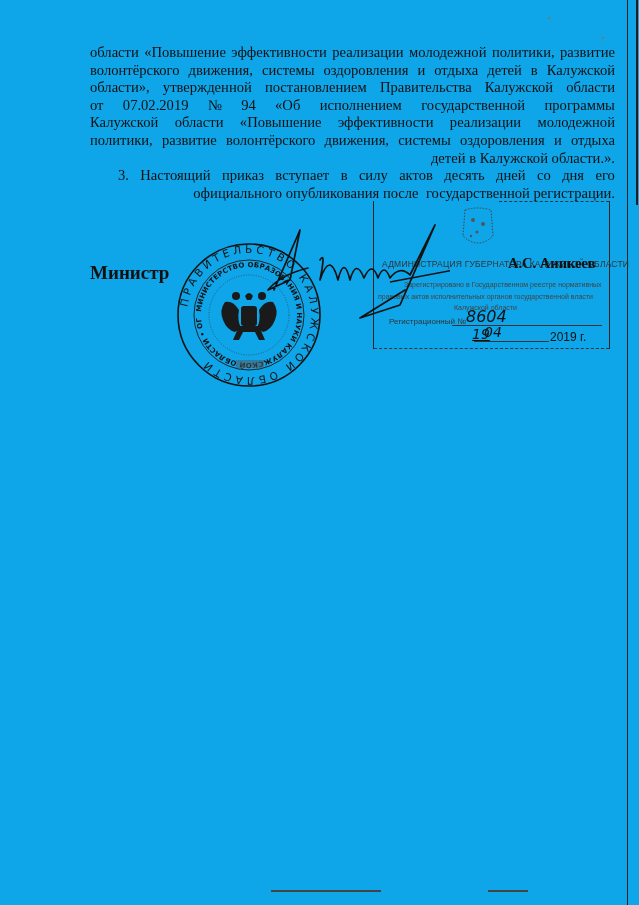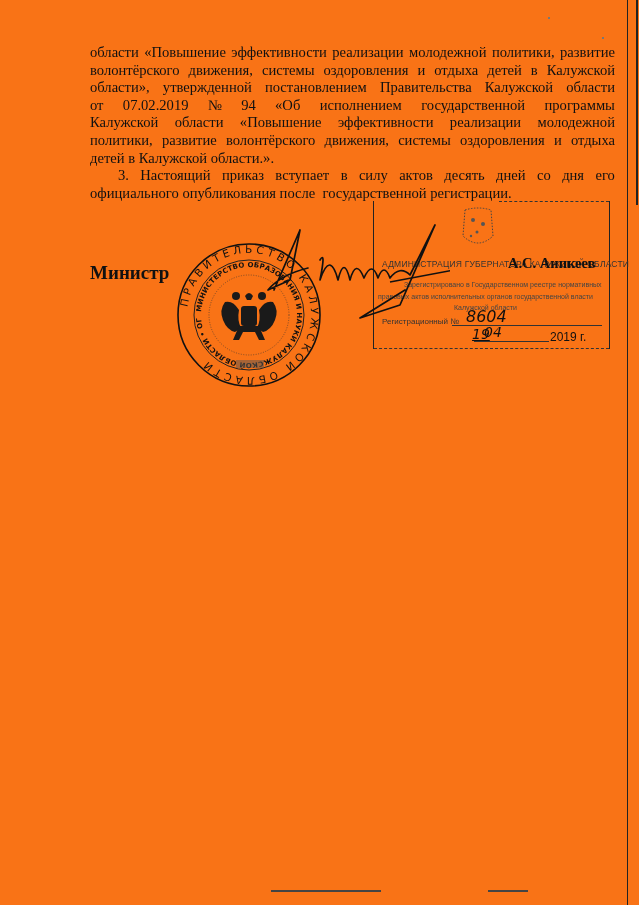--- a/index.html
+++ b/index.html
@@ -1,34 +1,34 @@
 <!DOCTYPE html>
 <html><head>
 <meta charset="utf-8">
 <style>
   html, body { margin: 0; padding: 0; background: #ffffff; }
   body { width: 639px; height: 905px; position: relative; overflow: hidden; font-family: "Liberation Serif", "DejaVu Serif", serif; color: #111; }
-  .page { position: absolute; left: 0; top: 0; width: 639px; height: 905px; background: #f97316; }
+  .page { position: absolute; left: 0; top: 0; width: 639px; height: 905px; background: #0ea5e9; }
   .edge-line { position: absolute; top: 0; width: 1px; background: #222; }
   .body-text { position: absolute; left: 90px; top: 44px; width: 525px; font-size: 14.6px; line-height: 17.6px; }
   .line { white-space: nowrap; display: flex; justify-content: space-between; height: 17.6px; }
-  .line.left { justify-content: flex-start; }
+  .line.left { justify-content: flex-end; }
   .line.indent { padding-left: 28px; }
   .line span { display: inline-block; }
   .signer-title { position: absolute; left: 90px; top: 262px; font-weight: bold; font-size: 19px; }
   .signer-name { position: absolute; left: 508px; top: 255px; font-weight: bold; font-size: 14.5px; z-index: 3; }
   .seal { position: absolute; left: 176px; top: 242px; width: 146px; height: 146px; }
   .signature { position: absolute; left: 260px; top: 220px; width: 190px; height: 100px; z-index: 2; }
   .stamp { position: absolute; left: 373px; top: 201px; width: 235px; height: 148px; border-left: 1.5px solid #222; border-right: 1.5px solid #222; }
   .stamp .top-dash { position: absolute; left: 125px; top: 0; width: 110px; border-top: 1px dashed #333; }
   .stamp .bot-dash { position: absolute; left: 0; bottom: 0; width: 235px; border-bottom: 1px dashed #333; }
   .stamp .emblem { position: absolute; left: 85px; top: 5px; width: 38px; height: 42px; }
   .stamp .s-head { position: absolute; left: 8px; top: 58px; font-size: 8.5px; letter-spacing: 0.2px; font-family: "Liberation Sans", sans-serif; color: #333; white-space: nowrap; }
   .stamp .s-line { position: absolute; font-size: 7px; font-family: "Liberation Sans", sans-serif; color: #444; white-space: nowrap; }
-  .stamp .s-reg { position: absolute; left: 8px; top: 116px; font-size: 8px; font-family: "Liberation Sans", sans-serif; color: #333; white-space: nowrap; }
+  .stamp .s-reg { position: absolute; left: 15px; top: 116px; font-size: 8px; font-family: "Liberation Sans", sans-serif; color: #333; white-space: nowrap; }
   .stamp .reg-num { position: absolute; left: 92px; top: 106px; font-family: "DejaVu Sans", sans-serif; font-style: italic; font-size: 16px; color: #111; }
   .stamp .reg-underline { position: absolute; left: 78px; top: 124px; width: 150px; border-bottom: 1px solid #333; }
   .stamp .date-day { position: absolute; left: 62px; top: 125px; font-style: italic; font-size: 14px; font-family: "DejaVu Sans", sans-serif; text-decoration: underline; margin-left: 36px; }
   .stamp .date-month { position: absolute; left: 110px; top: 123px; font-style: italic; font-size: 14px; font-family: "DejaVu Sans", sans-serif; }
   .stamp .date-line { position: absolute; left: 100px; top: 140px; width: 75px; border-bottom: 1px solid #333; }
   .stamp .date-year { position: absolute; left: 176px; top: 129px; font-size: 12px; font-family: "Liberation Sans", sans-serif; }
   .footer-marks { position: absolute; top: 890px; height: 2px; background: #444; }
   .speck { position: absolute; width: 2px; height: 2px; background: #777; }
 </style>
 </head>

